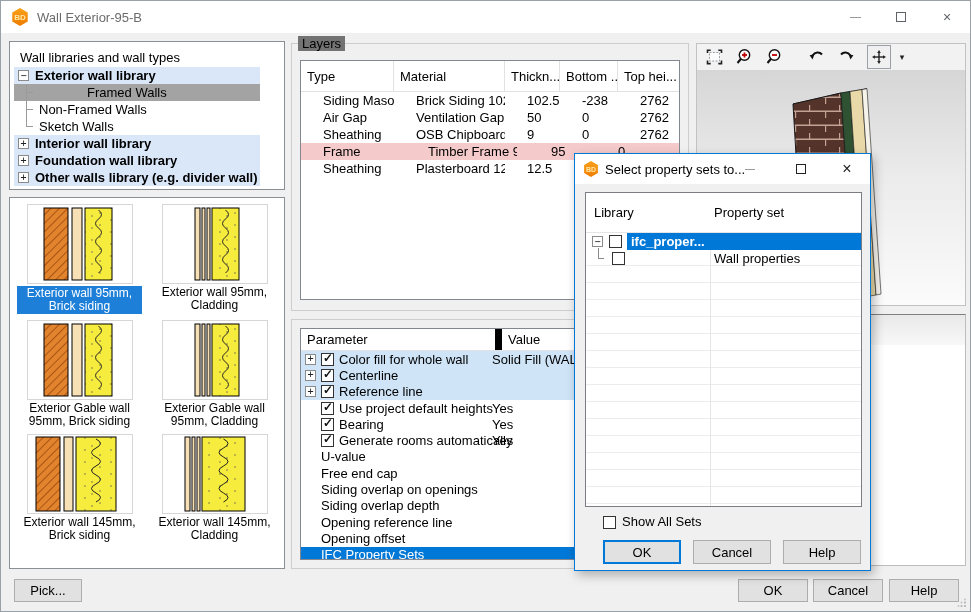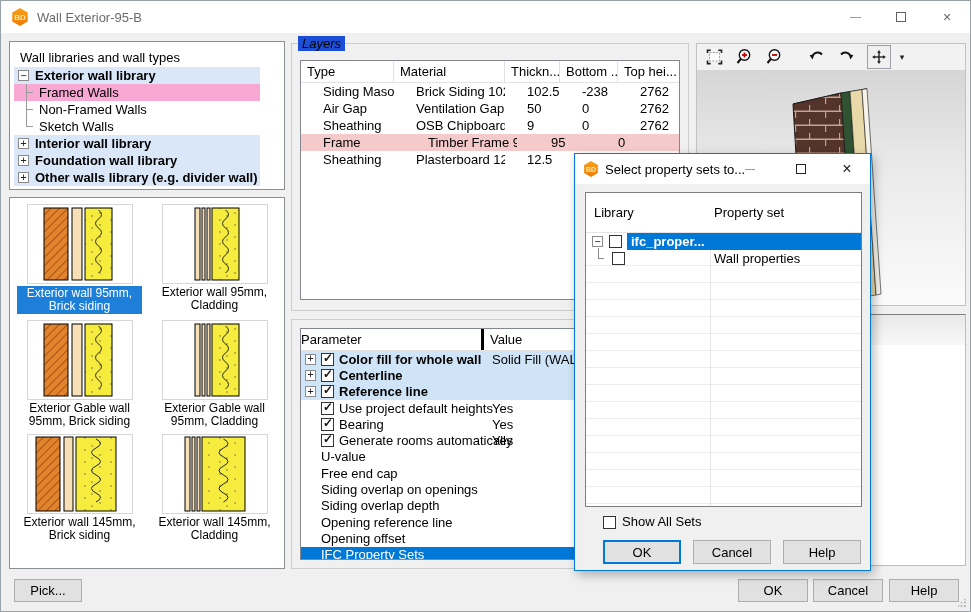--- a/index.html
+++ b/index.html
@@ -13,21 +13,21 @@
     clip-path:polygon(50% 0,93% 25%,93% 75%,50% 100%,7% 75%,7% 25%);
     color:#ffe9a8;font-weight:bold;font-size:8px;display:flex;align-items:center;justify-content:center;}
   .title-text{position:absolute;left:36px;top:9px;font-size:13px;color:#6b6b6b;white-space:nowrap;}
   .win-btn{position:absolute;top:0;width:46px;height:32px;display:flex;align-items:center;justify-content:center;color:#5f6368;font-size:14px;}
   .win-btn .sq{width:10px;height:10px;border:1px solid #5f6368;}
   .win-btn .dash{width:11px;height:1px;background:#9a9a9a;}
 
   
   .panel{position:absolute;background:#fff;border:1px solid #8a8f94;}
   .groupbox{position:absolute;border:1px solid #cdcdcd;}
-  .group-label{position:absolute;top:-8px;left:6px;background:#1d4ed8;padding:0 4px;font-size:13px;color:#000;font-style:italic;}
+  .group-label{position:absolute;top:-8px;left:6px;background:#737373;padding:0 4px;font-size:13px;color:#000;}
   .btn{position:absolute;background:#e1e1e1;border:1px solid #adadad;font-size:13px;color:#000;
        display:flex;align-items:center;justify-content:center;cursor:default;}
   .btn.focused{border:2px solid #0078d7;}
   .cb{width:13px;height:13px;border:1px solid #333;background:#fff;position:relative;flex:0 0 auto;}
   .cb.checked::after{content:"✓";position:absolute;left:1px;top:-3px;font-size:12px;font-weight:bold;color:#111;}
   .xp{width:11px;height:11px;border:1px solid #8a8a8a;background:#fff;flex:0 0 auto;
       display:flex;align-items:center;justify-content:center;font:10px "DejaVu Sans Mono",monospace;color:#222;}
   .xp.minus::after{content:"−";margin-top:-1px;}
   .xp.plus::after{content:"+";margin-top:-1px;}
 
@@ -47,43 +47,43 @@
   .thumbs-panel{left:8px;top:196px;width:276px;height:372px;}
   .thumbs-grid{display:grid;grid-template-columns:1fr 1fr;padding:6px 2px;row-gap:6px;}
   .thumb-cell{display:flex;flex-direction:column;align-items:center;}
   .thumb-img{width:106px;height:80px;background:#fff;border:1px solid #d6d6d6;display:flex;align-items:center;justify-content:center;}
   .thumb-label{margin-top:2px;font-size:12px;line-height:13px;text-align:center;max-width:125px;color:#000;}
   .thumb-label.selected{background:#1e7fd8;color:#fff;padding:1px 2px;}
 
   
   .layers-group{left:290px;top:42px;width:398px;height:268px;}
   .layers-table{position:absolute;left:8px;top:16px;right:8px;bottom:10px;background:#fff;border:1px solid #828790;overflow:hidden;}
-  .t-head{display:flex;height:22px;border-bottom:1px solid #e2e2e2;font-size:13px;}
+  .t-head{display:flex;height:31px;border-bottom:1px solid #e2e2e2;font-size:13px;}
   .t-head .th{display:flex;align-items:center;padding-left:6px;border-right:1px solid #e2e2e2;white-space:nowrap;overflow:hidden;}
   .t-row{display:flex;height:17px;font-size:13px;align-items:center;}
   .t-row .td{padding-left:22px;white-space:nowrap;overflow:hidden;flex:0 0 auto;}
   .t-row.pink{background:#f5caca;gap:12px;}
   .c0{width:93px;flex:0 0 auto;} .c1{width:111px;flex:0 0 auto;} .c2{width:55px;flex:0 0 auto;}
   .c3{width:58px;flex:0 0 auto;} .c4{flex:1 1 auto;}
 
   
   .param-group{left:290px;top:318px;width:398px;height:250px;}
   .param-table{position:absolute;left:8px;top:8px;right:8px;bottom:8px;background:#fff;border:1px solid #828790;overflow:hidden;}
   .p-head{display:flex;height:22px;border-bottom:1px solid #e2e2e2;font-size:13px;align-items:center;}
-  .p-head .ph0{width:183px;border-right:3px solid #000000;align-self:stretch;display:flex;align-items:center;}
+  .p-head .ph0{width:201px;padding-left:6px;border-right:7px solid #000000;align-self:stretch;display:flex;align-items:center;}
   .p-head .ph1{padding-left:6px;}
   .p-row{position:relative;display:flex;align-items:center;height:16.3px;font-size:13px;}
   .p-row.hl{background:#cfe4f7;}
   .p-row.sel{background:#0078d7;color:#fff;}
   .p-row .xp{margin-left:4px;}
   .p-row .cb{margin-left:5px;}
   .p-row.cb-row .cb{margin-left:20px;}
   .p-row .p-label{margin-left:5px;white-space:nowrap;}
   .p-row.plain .p-label{margin-left:20px;}
-  .p-row .bold{font-weight:bold;}
+  .p-row .bold{font-weight:normal;}
   .p-row .p-value{position:absolute;left:191px;white-space:nowrap;}
 
   
   .preview-panel{position:absolute;left:695px;top:42px;width:270px;height:263px;border:1px solid #c2c2c2;background:#fff;overflow:hidden;}
   .pv-toolbar{position:absolute;left:0;top:0;right:0;height:26px;background:#f2f2f2;display:flex;align-items:center;padding-left:4px;}
   .tool{width:26px;height:24px;display:flex;align-items:center;justify-content:center;margin-right:4px;}
   .tool.boxed{width:24px;border:1px solid #9aa0a6;background:#f0f0f0;margin-left:4px;}
   .tool.dd{width:14px;font-size:9px;color:#222;}
   .pv-view{position:absolute;left:0;top:26px;right:0;bottom:0;background:linear-gradient(180deg,#d6d6d6 0%,#ebebeb 45%,#fbfbfb 100%);}
   .lower-panel{position:absolute;left:695px;top:313px;width:270px;height:252px;background:#fff;border:1px solid #bdbdbd;border-top:1px solid #7f7f7f;}
@@ -167,21 +167,21 @@
         <span>×</span>
       </span>
   </div>
 
   <div class="panel tree-panel">
     <div class="tree-header">Wall libraries and wall types</div>
     <div class="tree-row hl-blue">
       <span class="xp minus"></span>
       <span class="t-label bold">Exterior wall library</span>
     </div>
-    <div class="tree-row" style="background:#f9a8d4;">
+    <div class="tree-row" style="background:#a3a3a3;gap:48px;">
       <span class="conn"></span>
       <span class="t-label">Framed Walls</span>
     </div>
     <div class="tree-row">
       <span class="conn"></span>
       <span class="t-label">Non-Framed Walls</span>
     </div>
     <div class="tree-row">
       <span class="conn end"></span>
       <span class="t-label">Sketch Walls</span>

